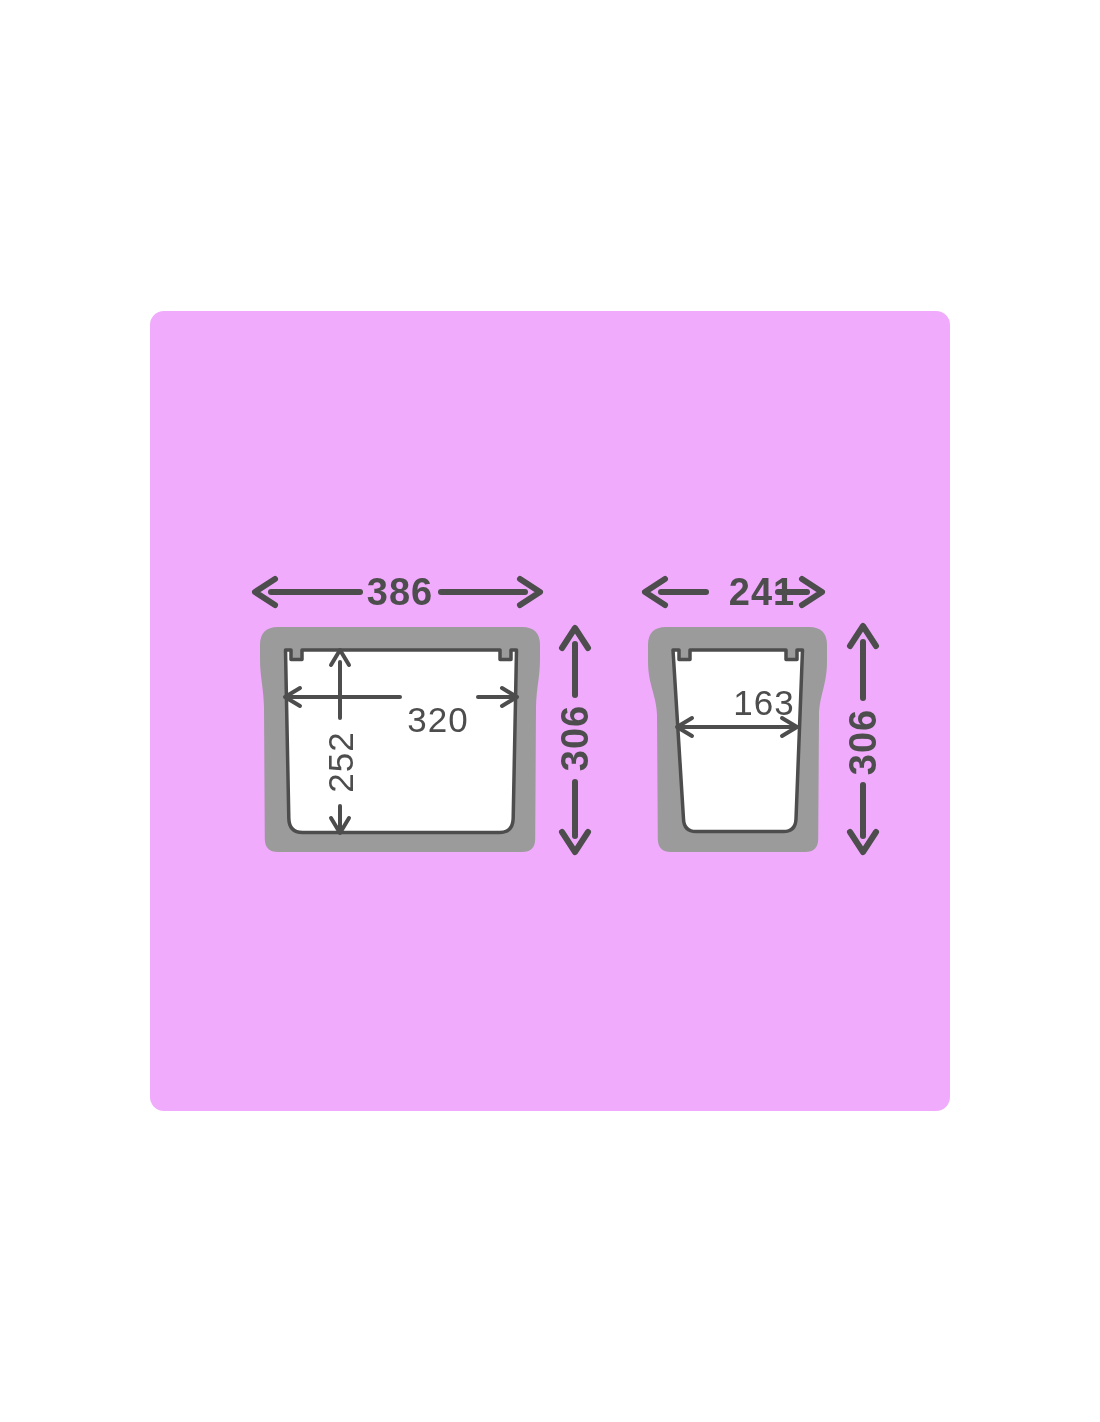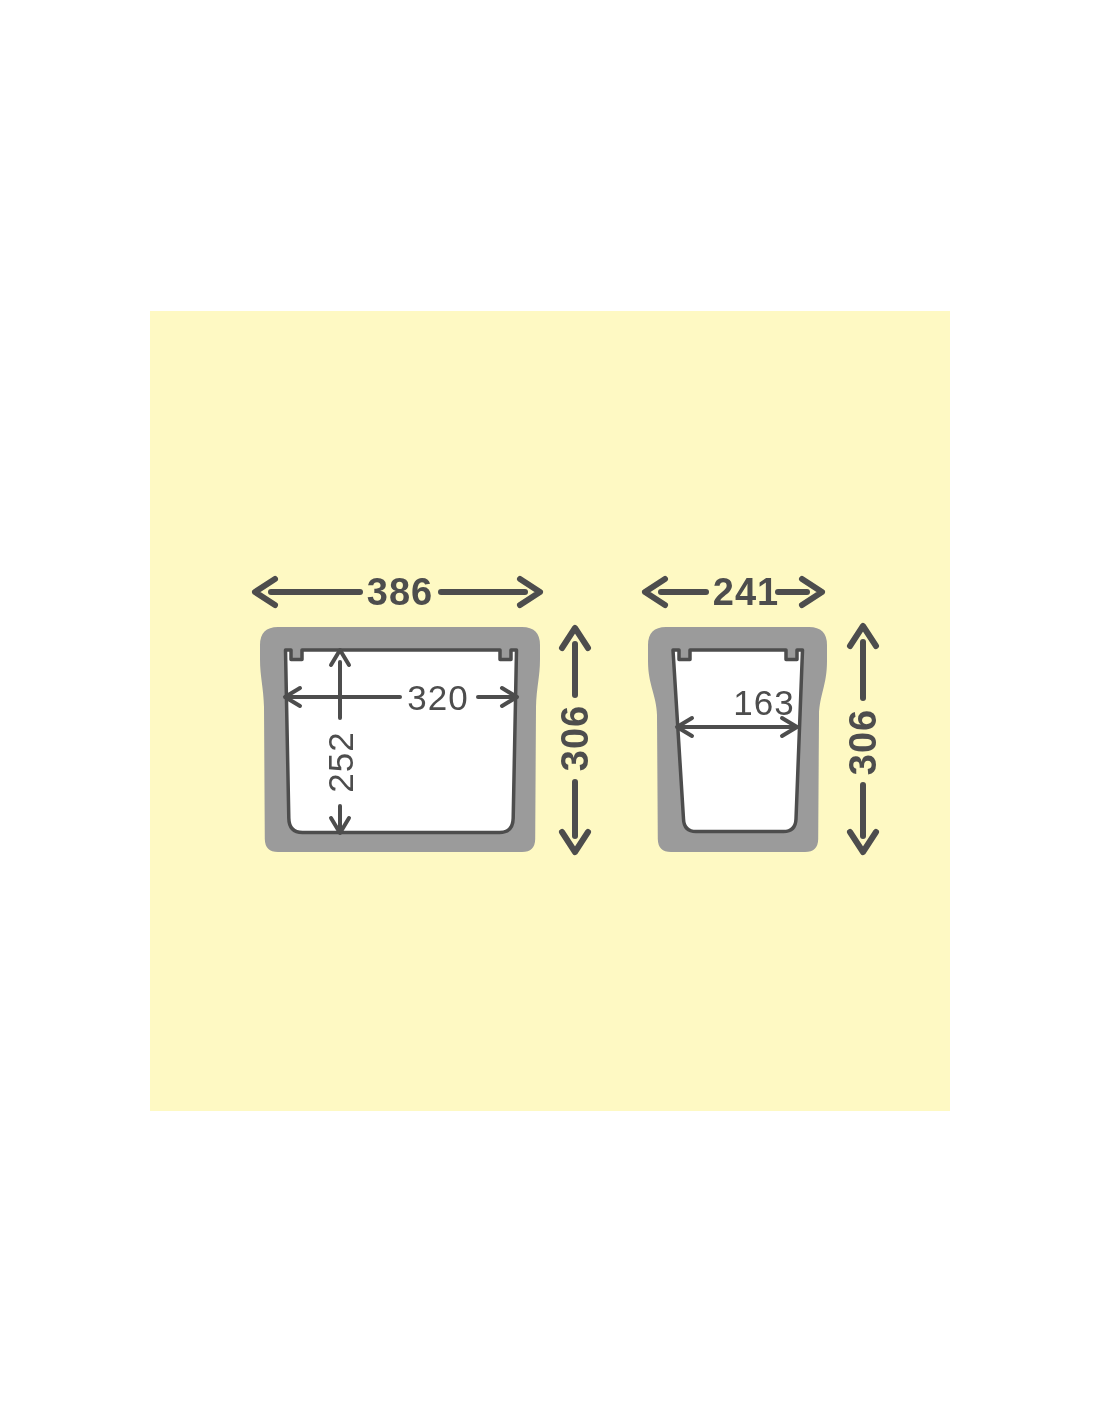--- a/index.html
+++ b/index.html
@@ -7,21 +7,22 @@
     width:1100px;height:1422px;
     background:#ffffff;
     overflow:hidden;
     font-family:"Liberation Sans", sans-serif;
     position:relative;
   }
   .panel{
     position:absolute;
     left:150px;top:311px;
     width:800px;height:800px;
-    background:#fef9c3;
+    background:#f0abfc;
+    border-radius:14px;
   }
   .panel svg{position:absolute;left:0;top:0;}
   .lbl{
     position:absolute;
     color:#4d4d4d;
     font-family:"Liberation Sans", sans-serif;
     white-space:nowrap;
     transform:translate(-50%,-50%);
     letter-spacing:1px;
     line-height:1;
@@ -111,20 +112,20 @@
       </g>
 
       <g stroke="#4d4d4d" stroke-width="4" fill="none" stroke-linecap="round" stroke-linejoin="round">
         <polyline points="542,407 527,416 542,425"></polyline>
         <line x1="530" y1="416" x2="644" y2="416"></line>
         <polyline points="632,407 647,416 632,425"></polyline>
       </g>
     </svg>
 
     <span class="lbl big" style="left:250px;top:281px">386</span>
-    <span class="lbl big" style="left:596px;top:281px">241</span>
+    <span class="lbl big" style="left:612px;top:281px">241</span>
     <span class="lbl big vert" style="left:425px;top:427px">306</span>
     <span class="lbl big vert" style="left:713px;top:431px">306</span>
-    <span class="lbl small" style="left:288px;top:386px">320</span>
+    <span class="lbl small" style="left:288px;top:408px">320</span>
     <span class="lbl small vert" style="left:190px;top:451px">252</span>
     <span class="lbl small" style="left:614px;top:391px">163</span>
   </div>
 </div>
 
 </body></html>

